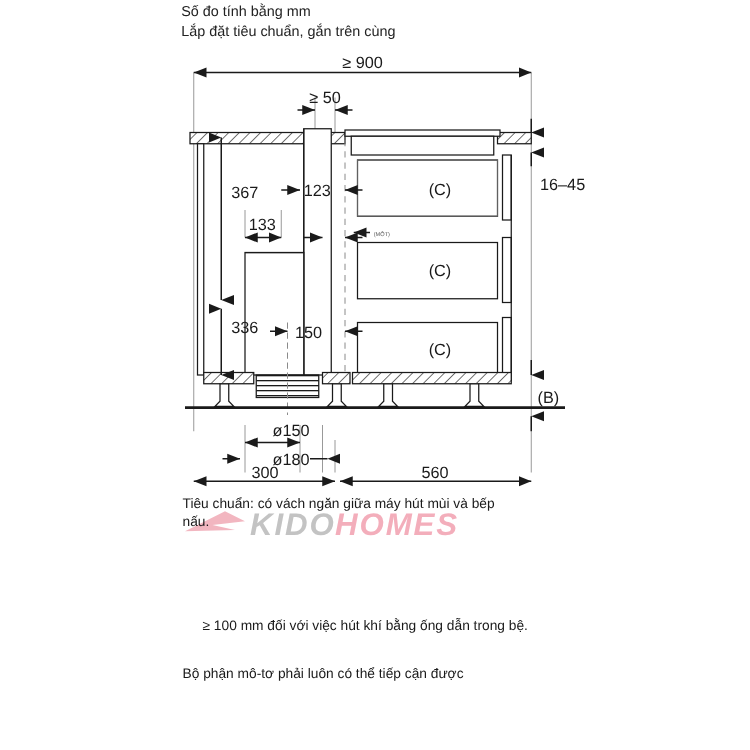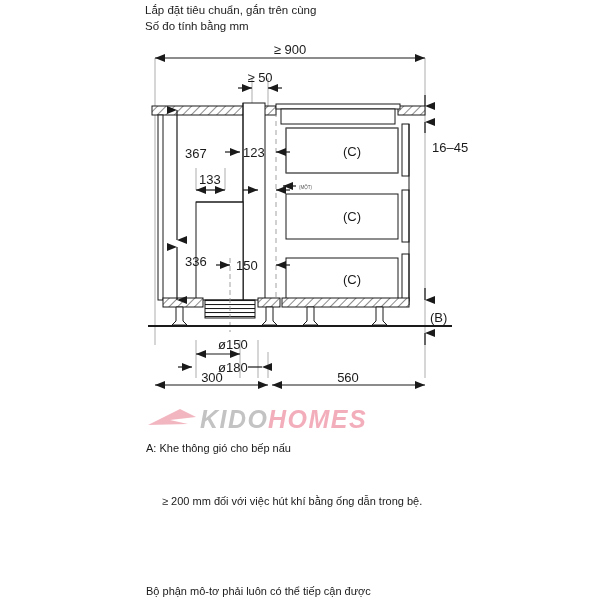--- a/index.html
+++ b/index.html
@@ -24,30 +24,30 @@
 
   .notes{
     position:absolute;left:146px;width:420px;
     font-size:11px;line-height:15px;color:#1a1a1a;
   }
   .note-std{top:396px;width:250px;}
   .note-a{top:441px;}
   .note-b{top:468px;}
   .note-b2{top:494px;padding-left:16px;width:300px;}
   .note-c{top:537px;}
-  .note-m{top:584px;}
+  .note-m{top:532px;}
 </style>
 </head>
 <body>
 
 <div id="root">
 
   <div class="hdr">
+    <div>Số đo tính bằng mm</div>
     <div>Lắp đặt tiêu chuẩn, gắn trên cùng</div>
-    <div>Số đo tính bằng mm</div>
   </div>
 
   <svg id="diagram" viewBox="0 0 600 600" xmlns="http://www.w3.org/2000/svg">
     <defs>
       <pattern id="hatch" width="6" height="6" patternTransform="rotate(45)" patternUnits="userSpaceOnUse">
         <rect width="6" height="6" fill="#ffffff"></rect>
         <line x1="0" y1="0" x2="0" y2="6" stroke="#1a1a1a" stroke-width="1"></line>
       </pattern>
       <pattern id="bellows" width="6" height="4" patternUnits="userSpaceOnUse">
         <rect width="6" height="4" fill="#ffffff"></rect>
@@ -193,17 +193,17 @@
       <text x="299" y="189" font-size="4.5" fill="#555">(MỘT)</text>
     </g>
 
     <g opacity="0.85">
       <path d="M148,425 L180,409 L196,417 L170,420 L188,424 z" fill="#f0aab6"></path>
       <text x="200" y="428" font-family="Liberation Sans, sans-serif" font-size="25" font-weight="bold" font-style="italic" letter-spacing="1.5" fill="#b9b9b9">KIDO</text>
       <text x="268" y="428" font-family="Liberation Sans, sans-serif" font-size="25" font-weight="bold" font-style="italic" letter-spacing="1.5" fill="#f2a0b0">HOMES</text>
     </g>
   </svg>
 
-  <div class="notes note-a">A: Khe thông gió cho bếp nấu</div>
-  <div class="notes note-b2">≥ 200 mm đối với việc hút khí bằng ống dẫn trong bệ.</div>
+  <div class="notes note-std">Tiêu chuẩn: có vách ngăn giữa máy hút mùi và bếp nấu.</div>
+  <div class="notes note-b2">≥ 100 mm đối với việc hút khí bằng ống dẫn trong bệ.</div>
   <div class="notes note-m">Bộ phận mô-tơ phải luôn có thể tiếp cận được</div>
 
 </div>
 
 </body></html>

